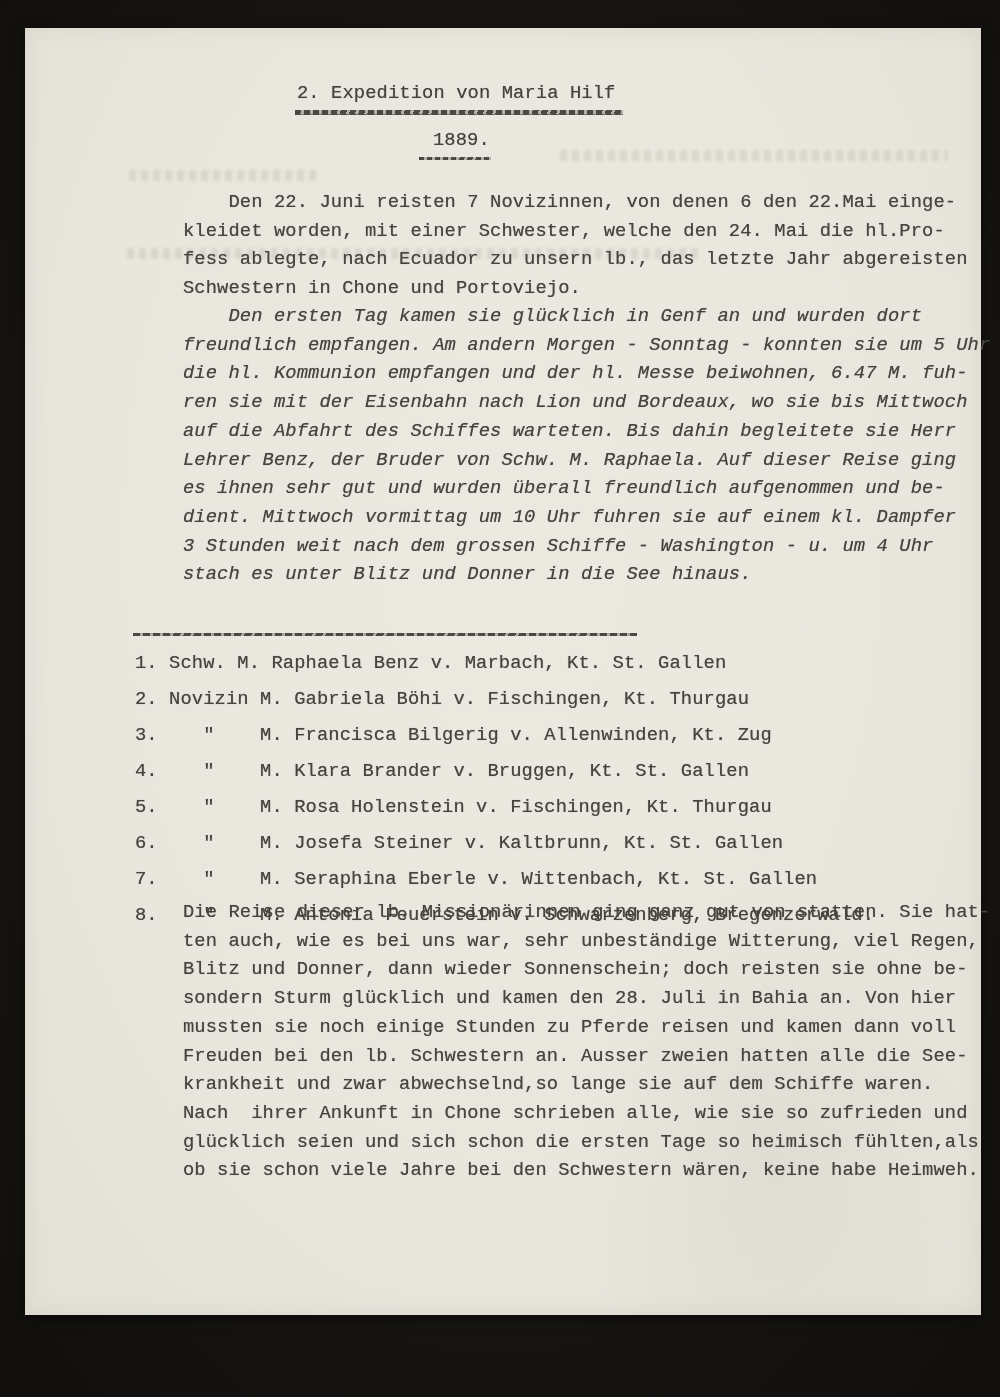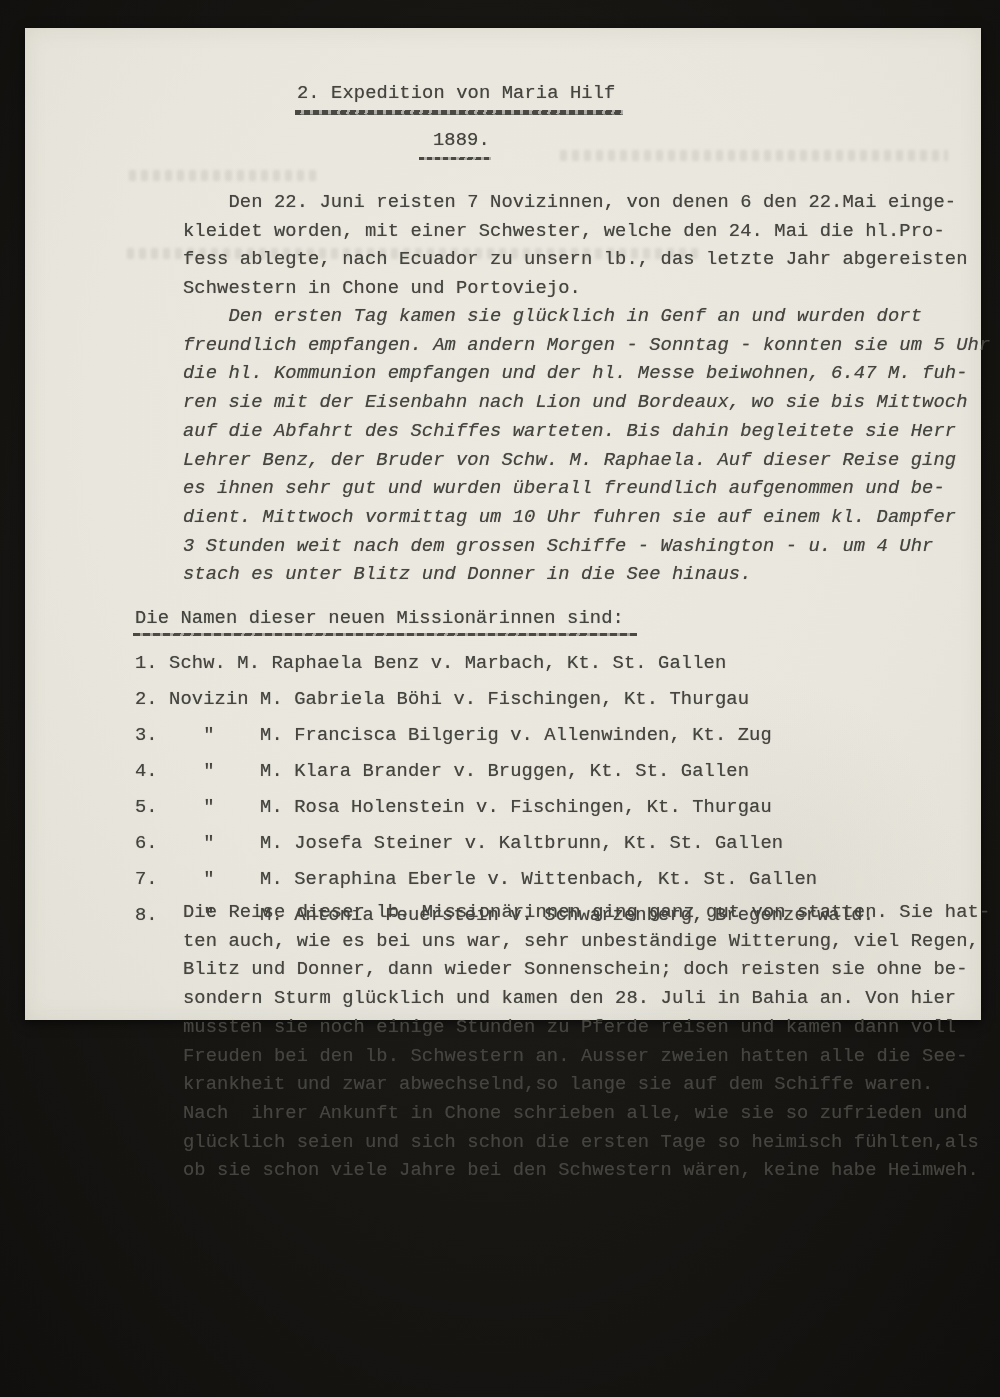--- a/index.html
+++ b/index.html
@@ -12,21 +12,21 @@
   }
   body {
     background: radial-gradient(ellipse at 50% 45%, #201f1c 0%, #171613 55%, #100f0d 100%);
     position: relative;
   }
   .paper {
     position: absolute;
     left: 25px;
     top: 28px;
     width: 956px;
-    height: 992px;
+    height: 1287px;
     background:
       radial-gradient(ellipse at 78% 88%, rgba(200,197,186,0.25) 0%, rgba(200,197,186,0) 18%),
       radial-gradient(ellipse at 50% 40%, #ebe9e0 0%, #e8e6dd 60%, #e3e1d7 100%);
     box-shadow: 0 3px 10px rgba(0,0,0,0.55), inset 0 0 22px rgba(120,115,100,0.12);
   }
   .typed {
     position: absolute;
     color: #45443f;
     font-size: 18.8px;
     white-space: pre;
@@ -96,21 +96,20 @@
 freundlich empfangen. Am andern Morgen - Sonntag - konnten sie um 5 Uhr
 die hl. Kommunion empfangen und der hl. Messe beiwohnen, 6.47 M. fuh-
 ren sie mit der Eisenbahn nach Lion und Bordeaux, wo sie bis Mittwoch
 auf die Abfahrt des Schiffes warteten. Bis dahin begleitete sie Herr
 Lehrer Benz, der Bruder von Schw. M. Raphaela. Auf dieser Reise ging
 es ihnen sehr gut und wurden überall freundlich aufgenommen und be-
 dient. Mittwoch vormittag um 10 Uhr fuhren sie auf einem kl. Dampfer
 3 Stunden weit nach dem grossen Schiffe - Washington - u. um 4 Uhr
 stach es unter Blitz und Donner in die See hinaus.</div>
 
-  <div class="typed list-heading">Die Namen dieser neuen Missionärinnen sind:</div>
   <div class="heading-underline"></div>
 
   <div class="typed list-block names">1. Schw. M. Raphaela Benz v. Marbach, Kt. St. Gallen
 2. Novizin M. Gabriela Böhi v. Fischingen, Kt. Thurgau
 3.    "    M. Francisca Bilgerig v. Allenwinden, Kt. Zug
 4.    "    M. Klara Brander v. Bruggen, Kt. St. Gallen
 5.    "    M. Rosa Holenstein v. Fischingen, Kt. Thurgau
 6.    "    M. Josefa Steiner v. Kaltbrunn, Kt. St. Gallen
 7.    "    M. Seraphina Eberle v. Wittenbach, Kt. St. Gallen
 8.    "    M. Antonia Feuerstein v. Schwarzenberg, Bregenzerwald.</div>

